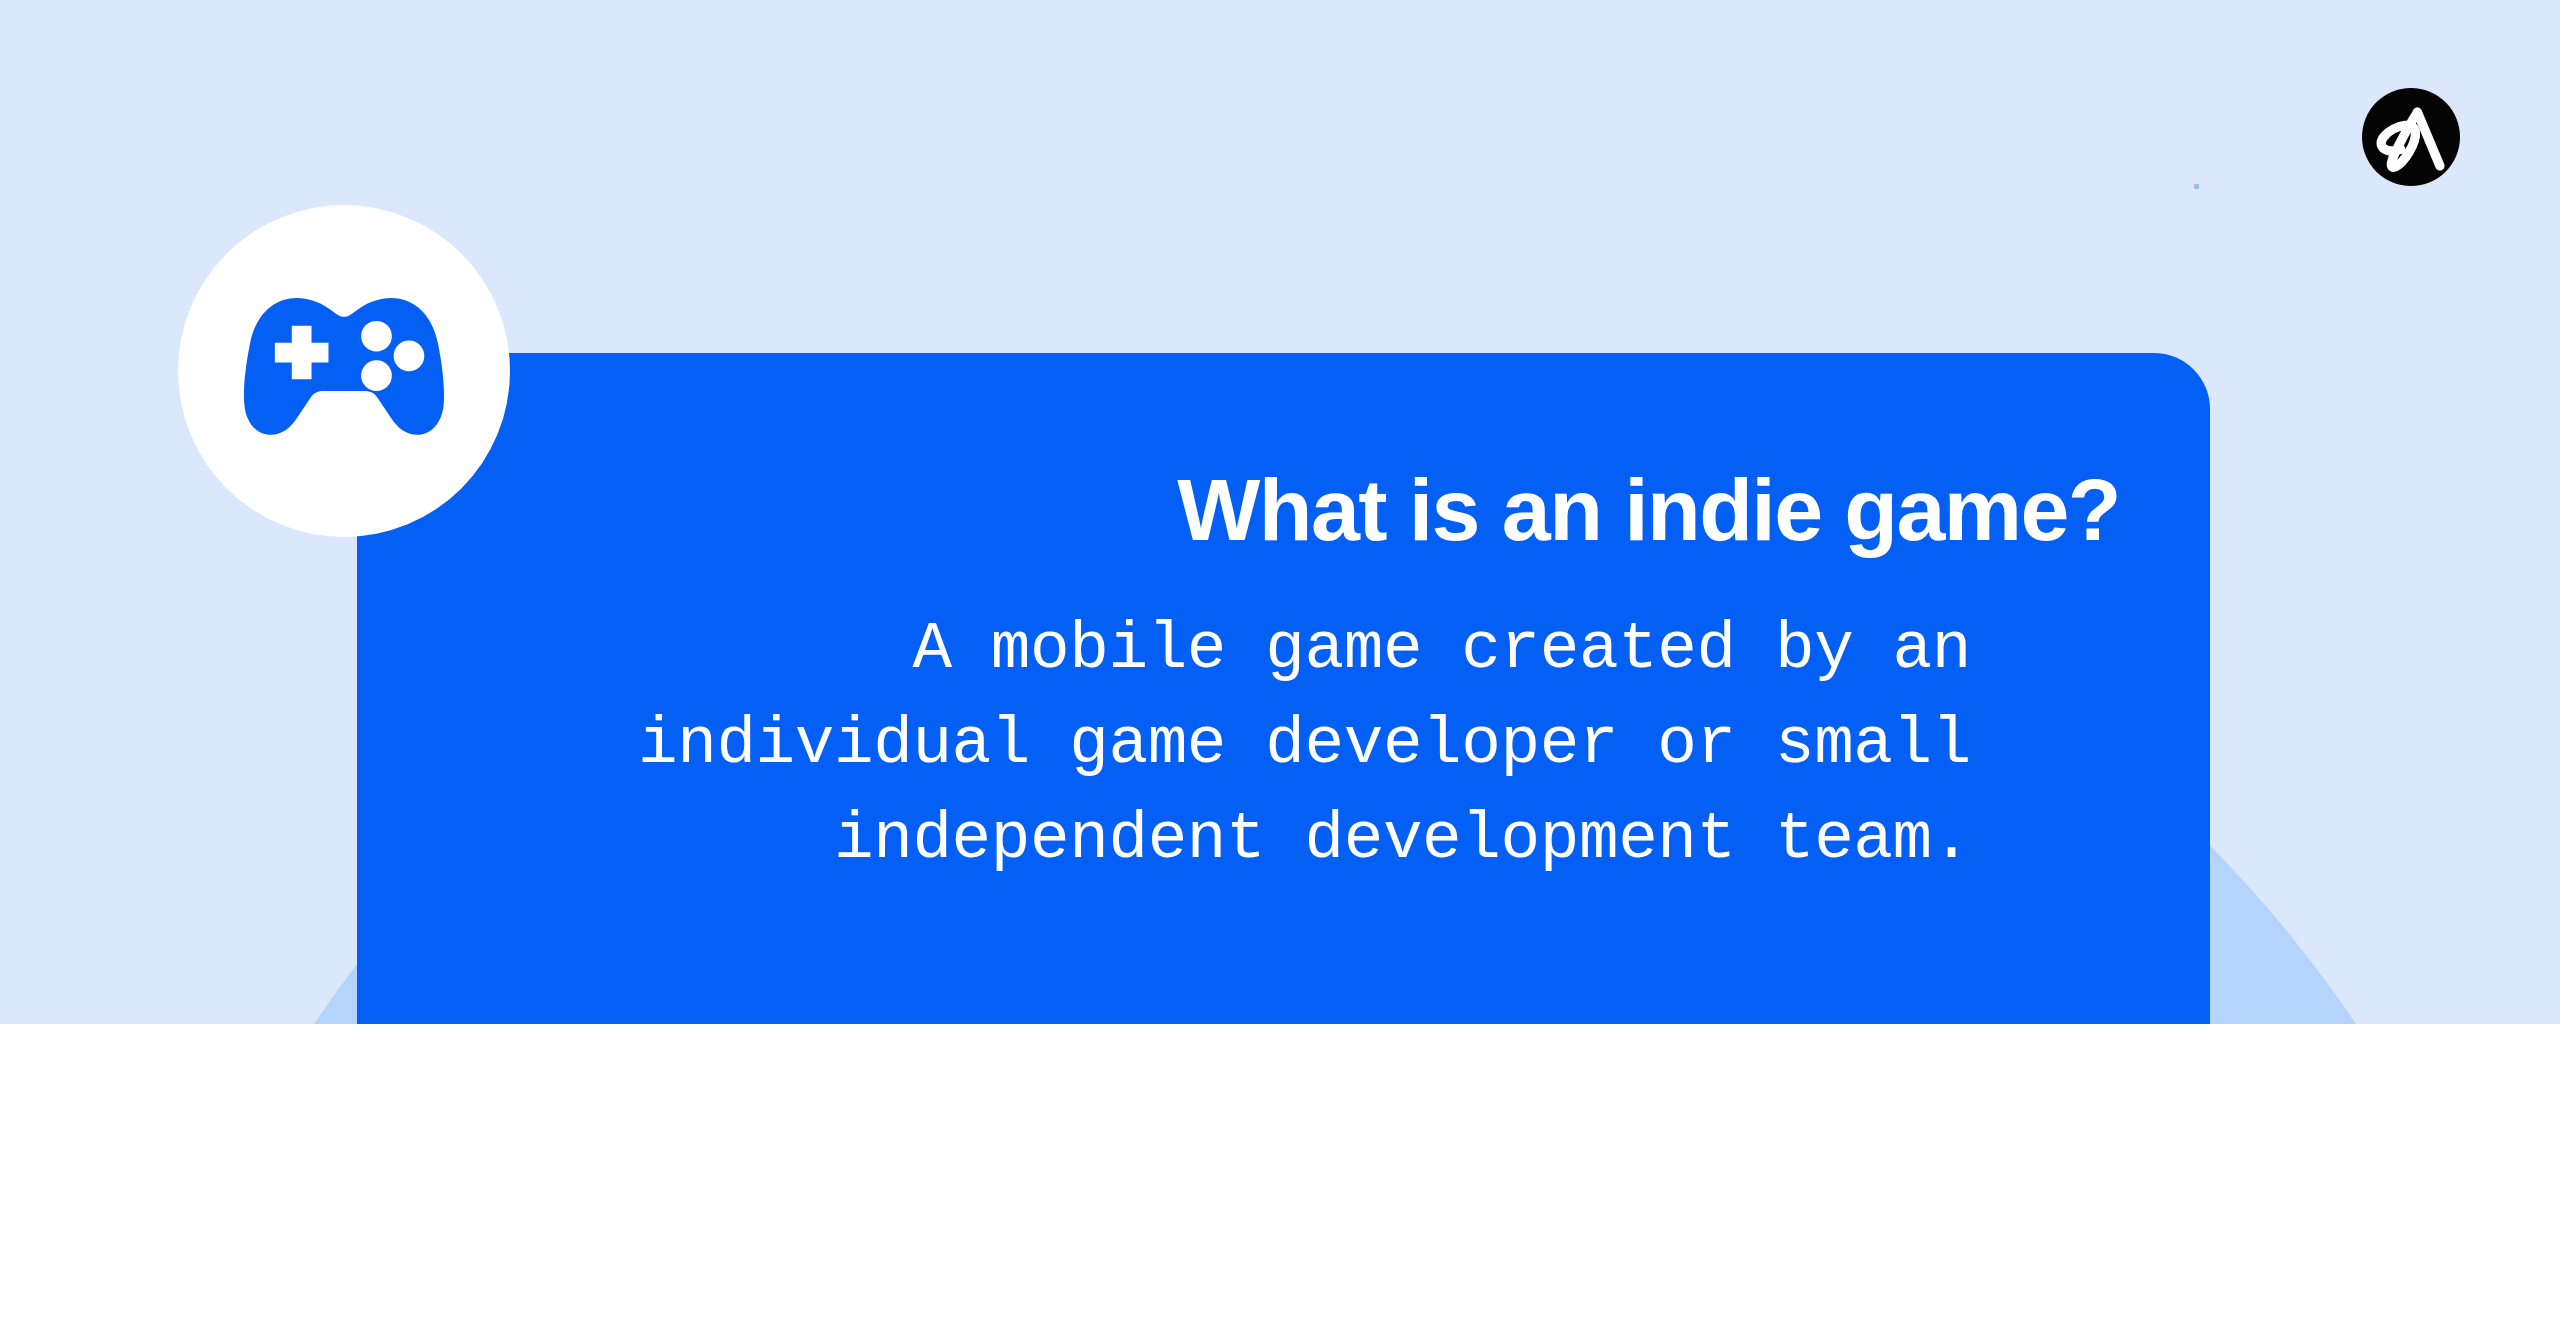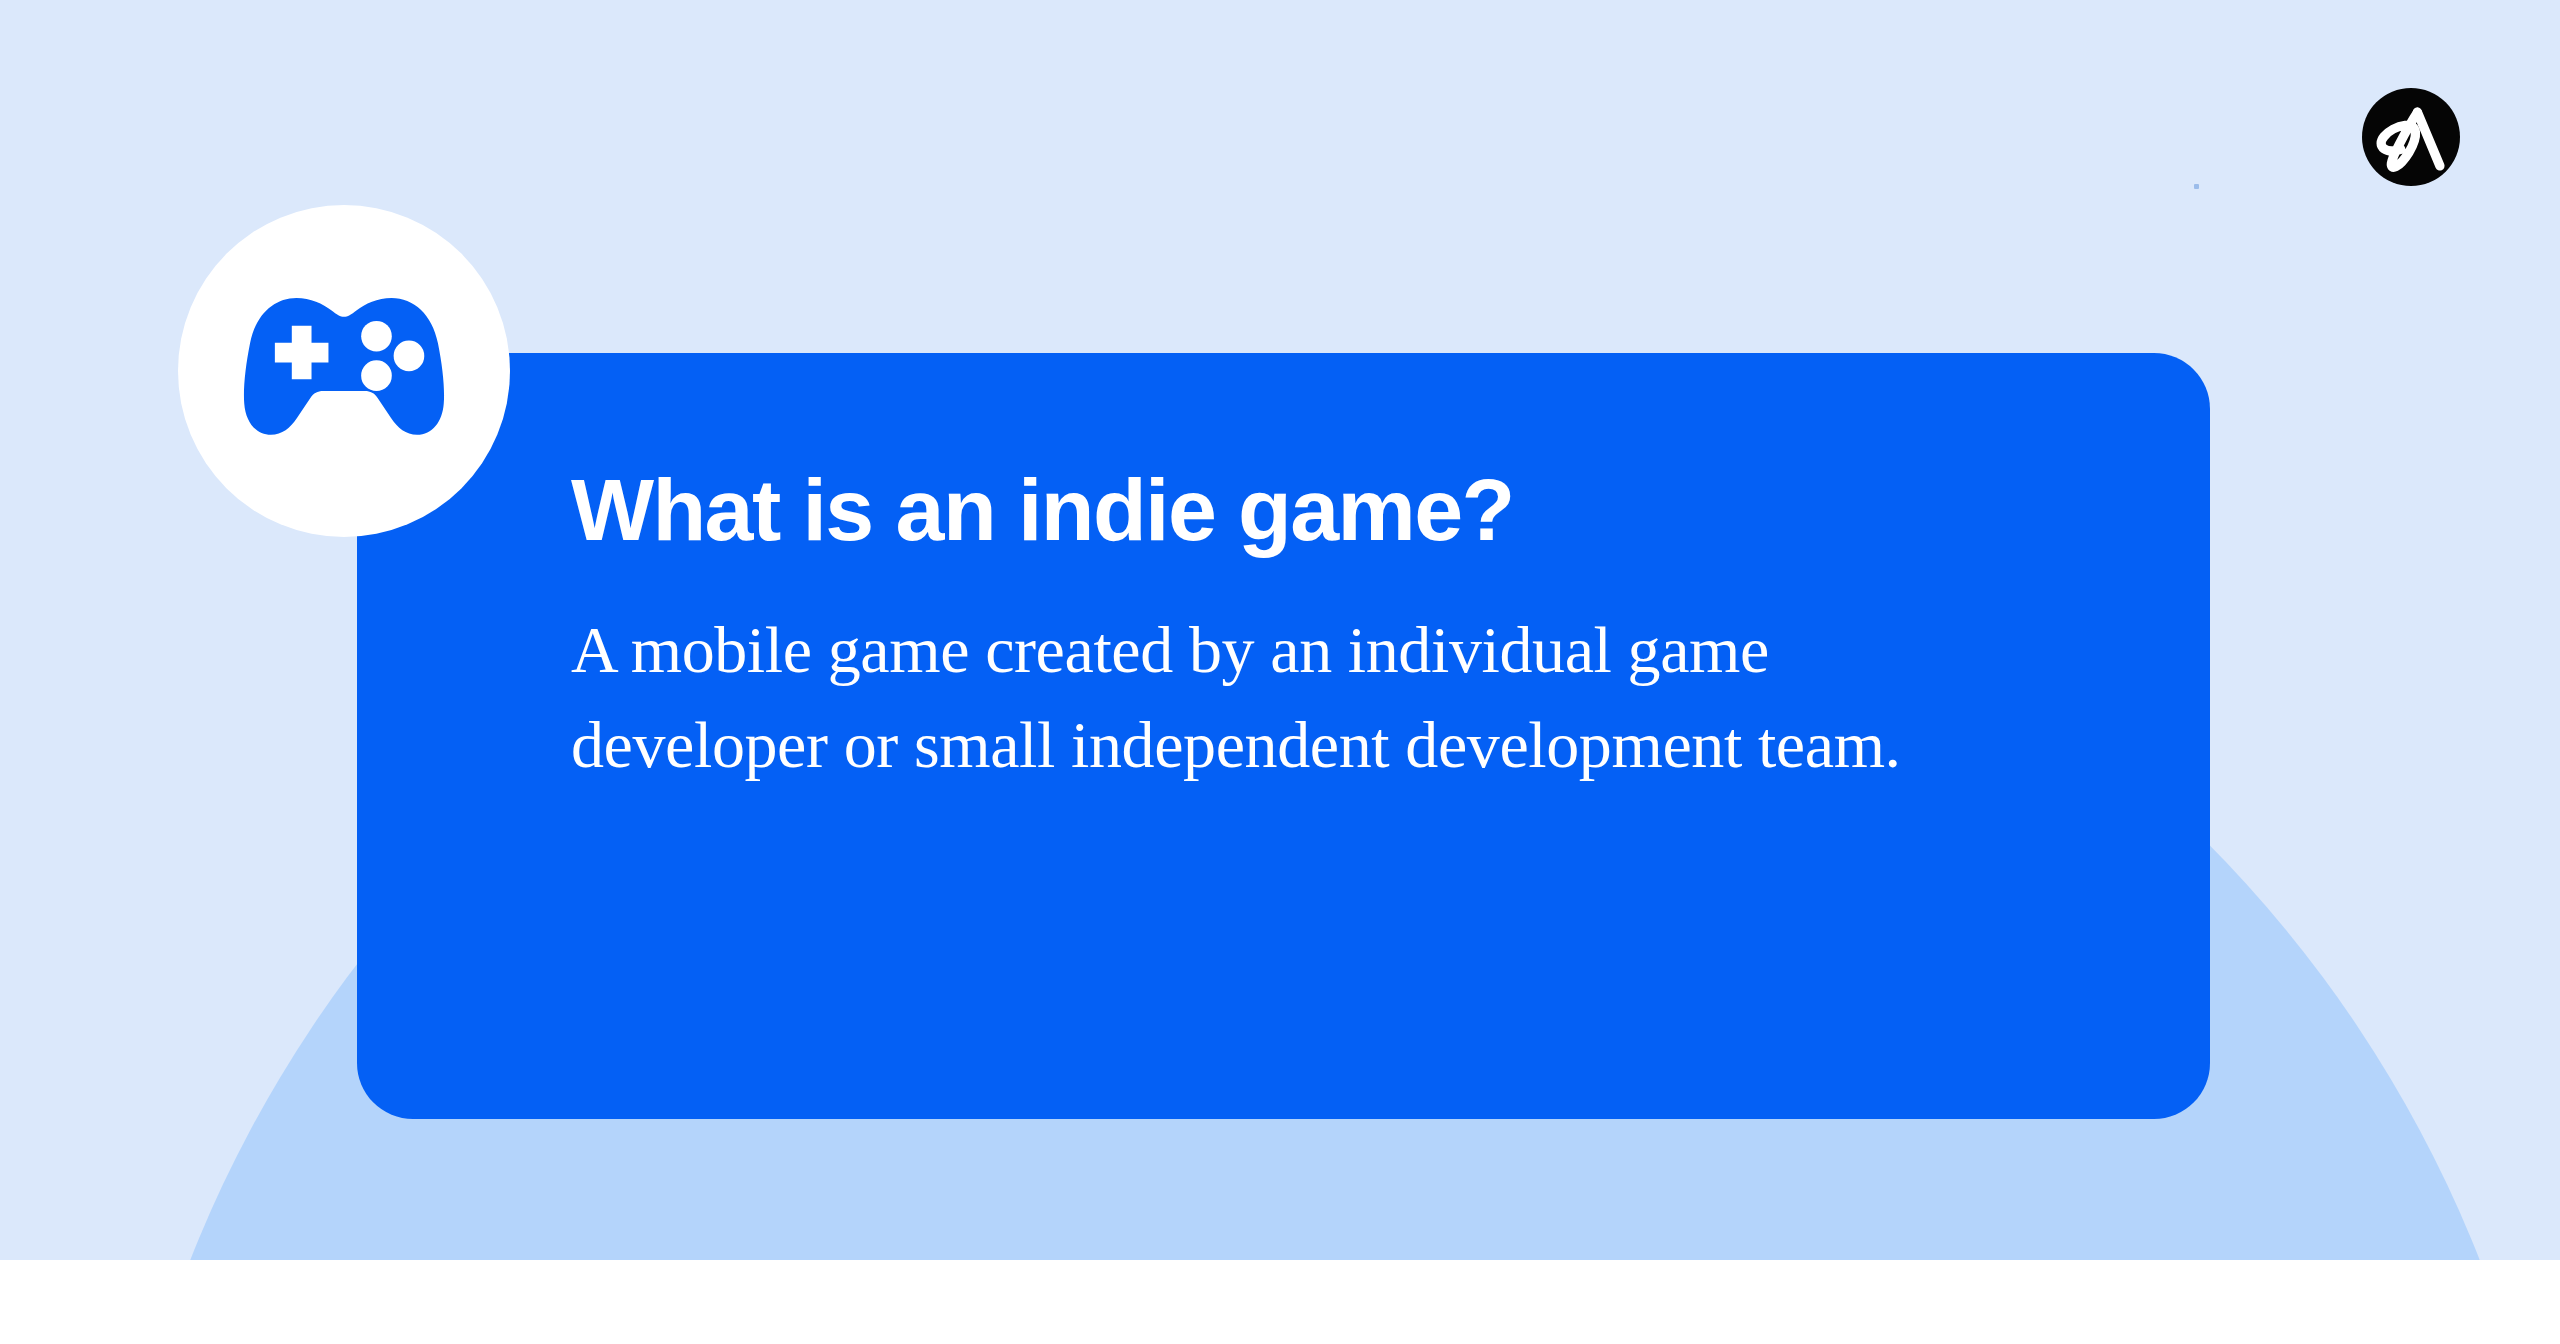--- a/index.html
+++ b/index.html
@@ -7,23 +7,24 @@
     padding: 0;
     background: #ffffff;
   }
   body {
     font-family: "Liberation Sans", sans-serif;
   }
 
   #stage {
     position: relative;
     width: 2560px;
-    height: 1260px;
+    height: 1024px;
     overflow: hidden;
     background: #dbe8fb;
+    text-align: right;
   }
 
   
   .bg-base {
     position: absolute;
     inset: 0;
     background: #dbe8fb;
   }
 
   .bg-circle {
@@ -82,21 +83,21 @@
     font-weight: 700;
     font-size: 88px;
     line-height: 1.06;
     letter-spacing: -1.6px;
     white-space: nowrap;
   }
 
   .card-body {
     margin: 46px 0 0 0;
     color: #ffffff;
-    font-family: Liberation Serif, serif;
+    font-family: Liberation Mono, monospace;
     font-weight: 400;
     font-size: 66px;
     line-height: 1.44;
     letter-spacing: -0.4px;
     max-width: 1400px;
   }
 
   
   .badge {
     position: absolute;

